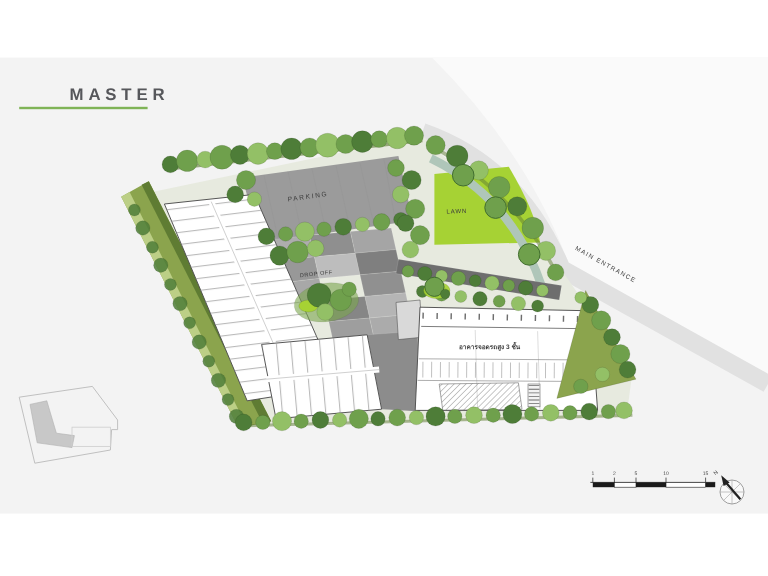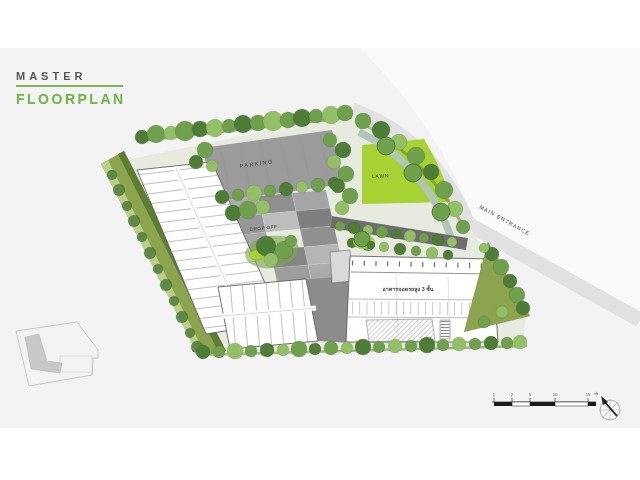--- a/index.html
+++ b/index.html
@@ -1,21 +1,21 @@
 <!DOCTYPE html>
 <html style="--c-page: #ffffff; --c-band: #f3f3f3; --c-wedge: #fafafa; --c-road: #e1e1e1; --c-site-base: #e7eadf; --c-title-dark: #56575b; --c-brand-green: #6fb545; --c-underline-green: #7fb356; --c-hedge: #8ba44d; --c-hedge-dark: #5f7c33; --c-hedge-light: #bccf86; --c-tree-dark: #4e7d38; --c-tree-mid: #6fa04c; --c-tree-light: #93c066; --c-lawn: #a6d234; --c-water: #afc6b9; --c-paving: #9b9b9b; --c-paving-dark: #6e6e6e; --c-building-line: #4e4e4e; --c-label-dark: #3c3c3c;"><head>
 <meta charset="utf-8">
 <style>
   html,body{margin:0;padding:0;background:#fff;}
   .canvas{position:relative;width:640px;height:480px;overflow:hidden;
           background:var(--c-page,#fff);font-family:"Liberation Sans",sans-serif;}
   .band{position:absolute;left:0;top:48px;width:640px;height:380px;background:var(--c-band,#f3f3f3);}
   .plan-svg{position:absolute;left:0;top:0;}
   .title-block{position:absolute;left:16px;top:70px;}
-  .title-main{font-weight:bold;font-size:11px;letter-spacing:4px;color:var(--c-title-dark,#56575b);}
+  .title-main{font-weight:bold;font-size:14px;letter-spacing:4px;color:var(--c-title-dark,#56575b);margin-left:42px;}
   .title-rule{width:107px;height:2px;background:var(--c-underline-green,#7fb356);margin:3px 0 4px;}
   .title-sub{font-weight:bold;font-size:14px;letter-spacing:2.5px;color:var(--c-brand-green,#6fb545);}
   
   .wedge{fill:var(--c-wedge,#fbfbfb);}
   .road{stroke:var(--c-road,#e2e2e2);fill:none;}
   .site-base{fill:var(--c-site-base,#e7eadf);}
   .hedge{fill:var(--c-hedge,#8ba44d);}
   .hedge-d{fill:var(--c-hedge-dark,#5f7c33);}
   .hedge-l{fill:var(--c-hedge-light,#bccf86);}
   .hline{stroke:var(--c-hedge-dark,#5f7c33);fill:none;}
@@ -318,15 +318,14 @@
       </g>
       <line x1="617" y1="416" x2="604" y2="401" stroke="#222" stroke-width="1.8"></line>
       <polygon points="601,396 608,402 603,405" fill="#222"></polygon>
       <text x="596" y="396" font-size="4.5" fill="#333" class="plan-label" transform="rotate(-38 596 396)">N</text>
     </g>
   </svg>
 
   <div class="title-block">
     <div class="title-main">MASTER</div>
     <div class="title-rule"></div>
-    <div class="title-sub">FLOORPLAN</div>
   </div>
 </div>
 
 </body></html>

